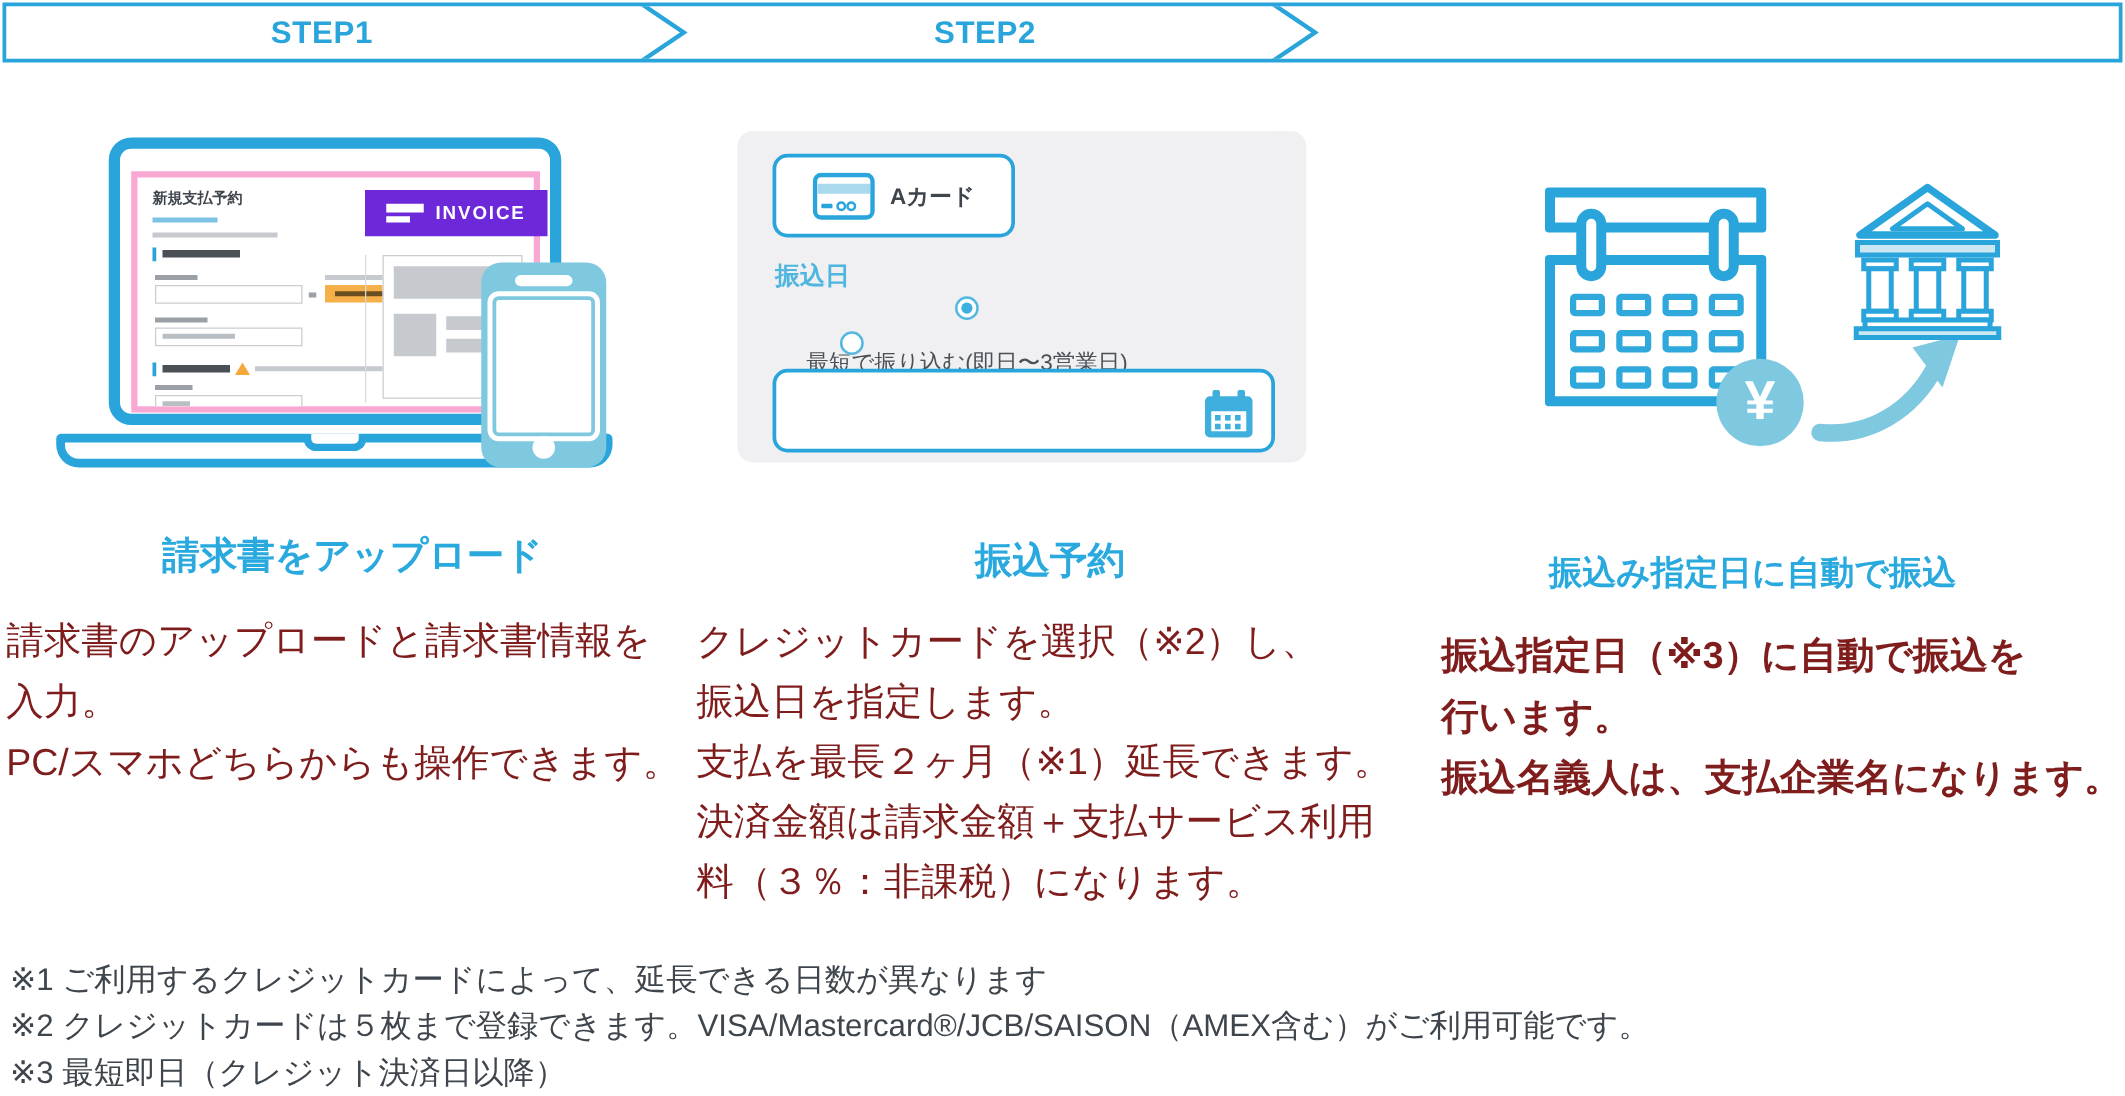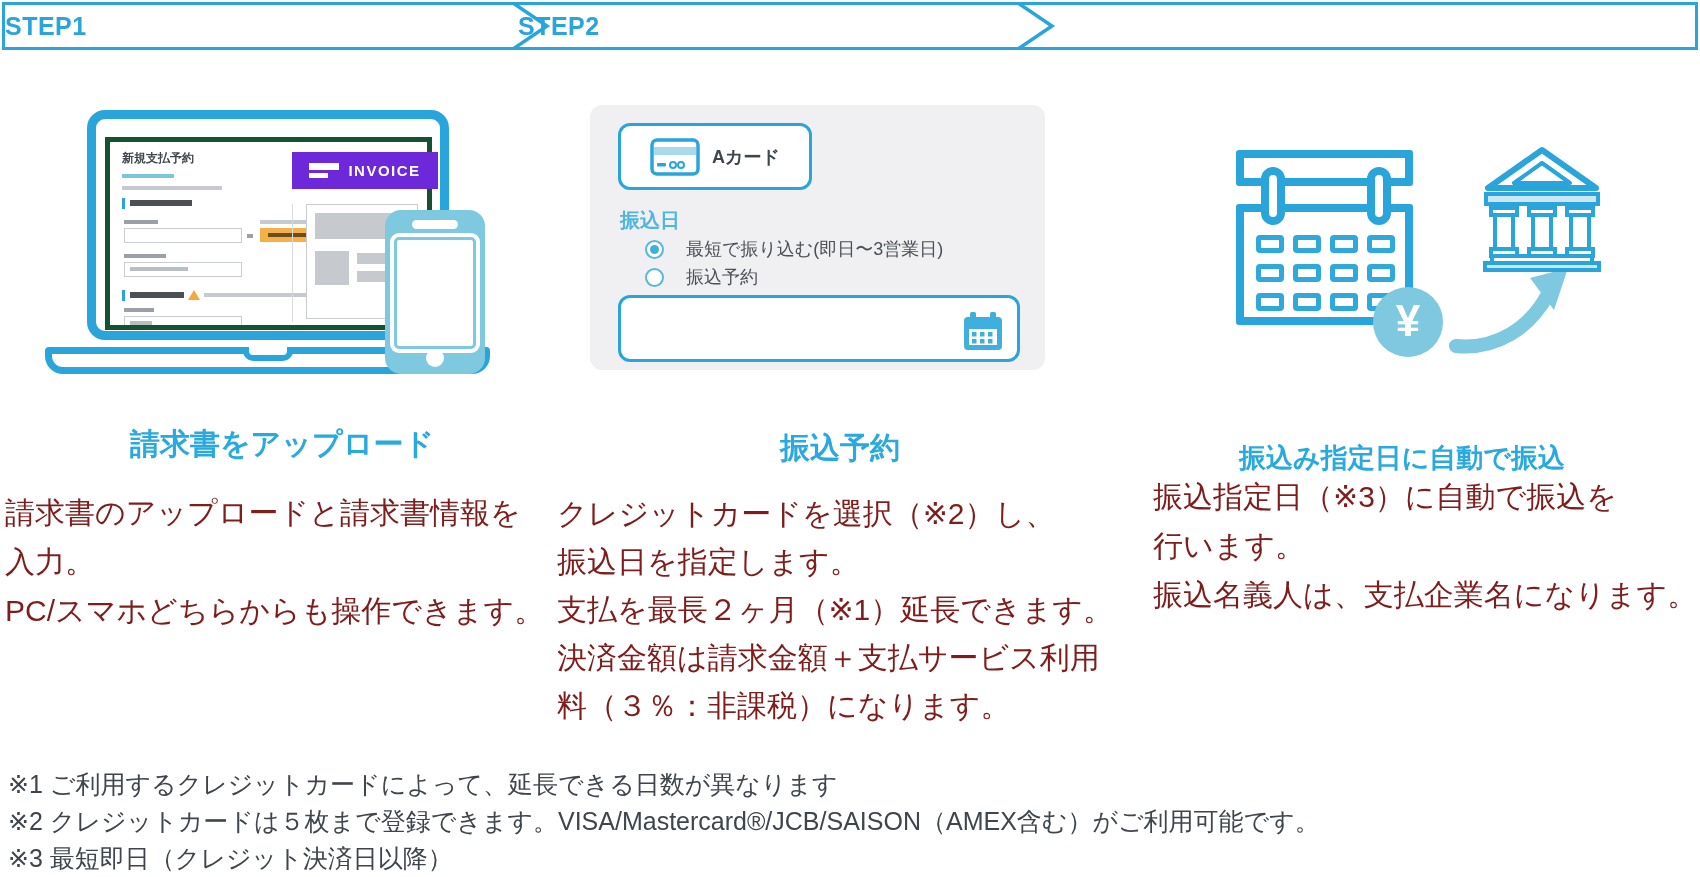--- a/index.html
+++ b/index.html
@@ -4,35 +4,35 @@
 <style>
   * { box-sizing: border-box; margin: 0; padding: 0; }
   html,body { background:#fff; }
   body { font-family: "Liberation Sans", "DejaVu Sans", sans-serif; }
   .stage { position:relative; width:1700px; height:877px; background:#fff; overflow:hidden; }
   .abs { position:absolute; }
 
   
   .stepbar { position:absolute; left:2px; top:2px; width:1696px; height:48px;
              border:3px solid #29A5DB; background:#fff; }
-  .steplabel { position:absolute; top:0; height:42px; line-height:42px; 
+  .steplabel { position:absolute; top:0; height:42px; line-height:42px; text-align:center;
                font-size:25px; font-weight:bold; color:#29A5DB; letter-spacing:0.5px; }
   .chevsvg { position:absolute; left:0; top:0; }
 
   
   .heading { position:absolute; font-weight:bold; color:#29A9DE; text-align:center;padding-left:44px; }
   .bodytext { position:absolute; color:#7f1d1d; font-size:30px; line-height:49px; }
   .footnote { position:absolute; color:#3E454C; font-size:25px; line-height:37px; }
 
   
   .laptop { position:absolute; left:45px; top:110px; width:445px; height:265px; }
   .screen-outer { position:absolute; left:42px; top:0; width:362px; height:230px;
                   border:9px solid #29A5DB; border-radius:18px; background:#fff; }
   .screen-inner { position:absolute; left:60px; top:27px; width:327px; height:193px;
-                  border:5px solid #14532d; background:#fff; overflow:hidden; }
+                  border:5px solid #f9a8d4; background:#fff; overflow:hidden; }
   .mock { position:absolute; filter: blur(0.6px); }
   .bar { position:absolute; }
   .mock-input { position:absolute; background:#fff; border:1px solid #C9CDD1; }
   .sechead { position:absolute; border-left:3px solid #29A5DB; height:11px; }
   .sechead .bar { left:5px; top:2px; }
   .warn-tri { position:absolute; width:0; height:0; border-left:6px solid transparent;
               border-right:6px solid transparent; border-bottom:10px solid #F6A93B; }
   .invoice-badge { position:absolute; left:247px; top:42px; width:146px; height:37px;
                    background:#6d28d9; display:flex; align-items:center; justify-content:center;
                    gap:9px; z-index:3; }
@@ -48,21 +48,21 @@
                   border:3px solid #7EC8E0; border-radius:5px; box-shadow:0 0 0 4px #fff; }
   .phone-home { position:absolute; left:41px; bottom:7px; width:18px; height:18px; background:#fff; border-radius:50%; }
 
   
   .panel2 { position:absolute; left:590px; top:105px; width:455px; height:265px;
             background:#F0F0F2; border-radius:12px; }
   .cardbtn { position:absolute; top:18px; height:67px; background:#fff; border:3.5px solid #29A5DB;
              border-radius:12px; display:flex; align-items:center; justify-content:center; gap:12px; cursor:pointer; }
   .cardbtn-label { font-size:18px; font-weight:bold; color:#3E454C; }
   .datelabel { position:absolute; left:30px; top:102px; color:#4FB6E0; font-weight:bold; font-size:20px;text-align:right; }
-  .radiorow { position:absolute; left:55px; display:flex; align-items:center; gap:22px; cursor:pointer; }
+  .radiorow { position:absolute; left:55px; display:flex; align-items:center; gap:22px; cursor:pointer;flex-direction:column; }
   .ring { width:19px; height:19px; border:2.5px solid #56B8E0; border-radius:50%; background:#fff;
           display:flex; align-items:center; justify-content:center; flex:0 0 auto; }
   .ring .dot { width:9px; height:9px; border-radius:50%; background:#3FAFDE; }
   .radiolabel { font-size:18px; color:#4A5056; }
   .dateinput { position:absolute; left:28px; top:190px; width:402px; height:67px; background:#fff;
                border:3.5px solid #29A5DB; border-radius:12px; }
   .dateinput input { position:absolute; left:10px; top:10px; width:330px; height:43px; border:none;
                      outline:none; font-size:20px; background:transparent; }
   .calicon { position:absolute; right:13px; top:14px; }
 
@@ -232,21 +232,21 @@
     <div>入力。</div>
     <div>PC/スマホどちらからも操作できます。</div>
   </div>
   <div class="bodytext" style="left:557px;top:490px;line-height:48px;">
     <div>クレジットカードを選択（※2）し、</div>
     <div>振込日を指定します。</div>
     <div>支払を最長２ヶ月（※1）延長できます。</div>
     <div>決済金額は請求金額＋支払サービス利用</div>
     <div>料（３％：非課税）になります。</div>
   </div>
-  <div class="bodytext" style="left:1153px;top:472px;">
+  <div class="bodytext" style="left:1153px;top:500px;font-weight:bold;">
     <div>振込指定日（※3）に自動で振込を</div>
     <div>行います。</div>
     <div>振込名義人は、支払企業名になります。</div>
   </div>
 
   <div class="footnote" style="left:8px;top:766px;">
     <div>※1 ご利用するクレジットカードによって、延長できる日数が異なります</div>
     <div>※2 クレジットカードは５枚まで登録できます。VISA/Mastercard®/JCB/SAISON（AMEX含む）がご利用可能です。</div>
     <div>※3 最短即日（クレジット決済日以降）</div>
   </div>

